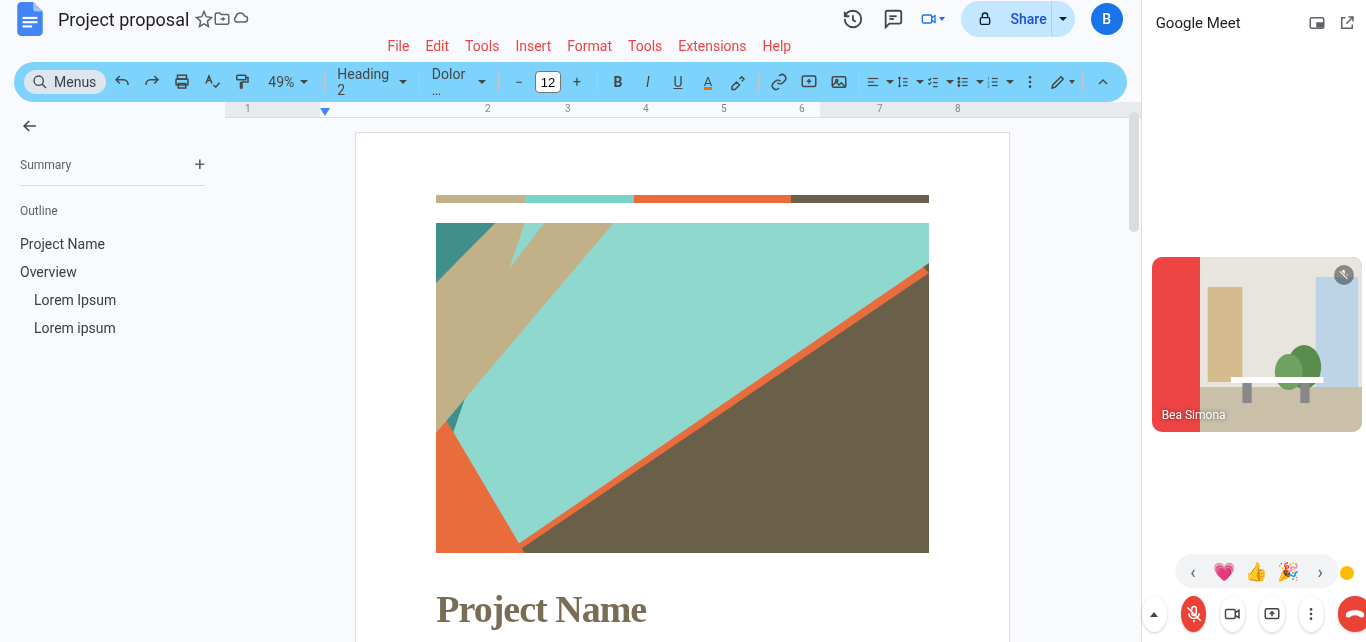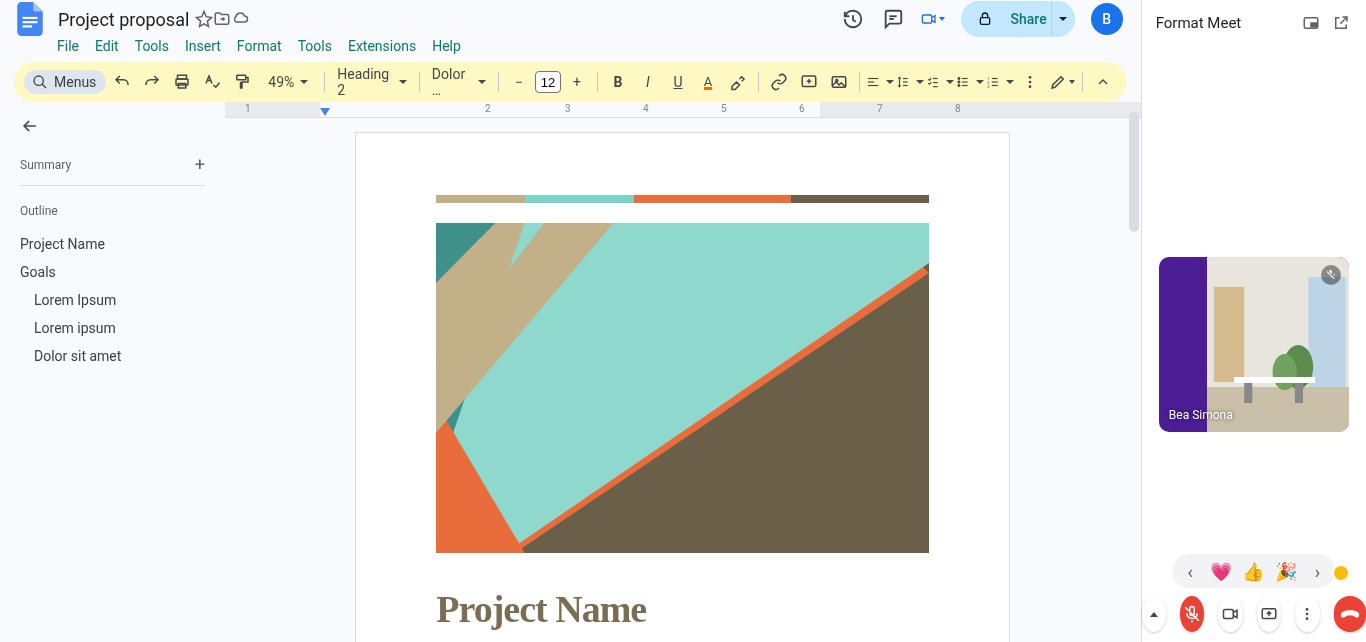--- a/index.html
+++ b/index.html
@@ -11,31 +11,31 @@
 
 .titlebar { display: flex; align-items: center; padding: 6px 12px 0 12px; height: 32px; }
 .docs-logo { width: 36px; height: 36px; display: flex; align-items: center; justify-content: center; margin-right: 4px; }
 .docs-logo svg { width: 26px; height: 34px; }
 .title-area { display: flex; align-items: center; }
 .doc-title { font-size: 18px; color: #1f1f1f; padding: 2px 6px; border-radius: 4px; }
 .title-icon { color: #5f6368; width: 18px; height: 18px; display: flex; align-items: center; justify-content: center; cursor: pointer; }
 .titlebar-spacer { flex: 1; }
 .titlebar-right { display: flex; align-items: center; gap: 16px; padding-right: 6px; }
 .tb-icon { color: #444746; width: 24px; height: 24px; display: flex; align-items: center; justify-content: center; cursor: pointer; }
-.share-btn { display: flex; align-items: center; gap:18px; background: #c2e7ff; border-radius: 40px; height: 36px; padding: 0 16px; font-size: 14px; color: #0f766e; cursor: pointer; font-weight: 500; }
+.share-btn { display: flex; align-items: center; gap:18px; background: #c2e7ff; border-radius: 40px; height: 36px; padding: 0 16px; font-size: 14px; color: #1d4ed8; cursor: pointer; font-weight: 500; }
 .share-drop { background:#c2e7ff; border-radius: 0 40px 40px 0; height:36px; width:24px; display:flex; align-items:center; justify-content:center; margin-left:-12px; border-left:1px solid #a8d5f0; cursor:pointer; }
 .share-group { display:flex; align-items:center; }
 .avatar { width: 32px; height: 32px; border-radius: 50%; background: #1a73e8; color: #fff; display: flex; align-items: center; justify-content: center; font-weight: 500; cursor:pointer; }
 
 
-.menubar { display: flex; gap: 2px; padding: 2px 12px 4px 50px; font-size: 14px; color: #0f766e; }
+.menubar { display: flex; gap: 2px; padding: 2px 12px 4px 50px; font-size: 14px; color: #ef4444; justify-content: center; }
 .menubar span { padding: 4px 7px; border-radius: 4px; cursor: pointer; }
 
 
-.toolbar { margin: 0 14px 0 14px; background: #fef9c3; border-radius: 24px; height: 40px; display: flex; align-items: center; padding: 0 10px; gap: 2px; }
+.toolbar { margin: 0 14px 0 14px; background: #7dd3fc; border-radius: 24px; height: 40px; display: flex; align-items: center; padding: 0 10px; gap: 2px; }
 .tb-btn { min-width: 28px; height: 28px; display: flex; align-items: center; justify-content: center; color: #444746; border-radius: 4px; cursor: pointer; font-size: 14px; }
 .tb-sep { width: 1px; height: 20px; background: #c7c7c7; margin: 0 4px; }
 .tb-pill { display:flex; align-items:center; gap:6px; padding: 4px 10px 4px 8px; border-radius: 18px; background:#dde5ef; cursor:pointer; }
 .tb-text { padding: 0 6px; min-width: 60px; }
 .tb-drop::after { content:""; display:inline-block; border-top:4px solid #444746; border-left:4px solid transparent; border-right:4px solid transparent; margin-left:6px; }
 .tb-input { width: 26px; height: 22px; border: 1px solid #747775; border-radius: 4px; text-align: center; font-size: 13px; background: #fff; }
 .tb-spacer { flex:1; }
 
 
 .workspace { flex:1; display:flex; overflow:hidden; position:relative; }
@@ -57,21 +57,21 @@
 .band div { height:100%; }
 .hero { width:100%; height:330px; position:relative; overflow:hidden; background:#3f8f8b; }
 .doc-h1 { font-family: Georgia, serif; font-size: 38px; font-weight: 700; color:#7a6d55; margin-top: 34px; letter-spacing:-1px; }
 .scrollbar { position:absolute; right:2px; top:10px; width:10px; height: 120px; background:#dadce0; border-radius:6px; }
 
 
 .meet-header { display:flex; align-items:center; padding: 12px 14px; font-size:15px; color:#1f1f1f; gap:8px; }
 .meet-header .spacer { flex:1; }
 .meet-icon { width:22px; height:22px; display:flex; align-items:center; justify-content:center; color:#5f6368; cursor:pointer; }
 .meet-body { flex:1; display:flex; align-items:center; justify-content:center; padding: 0 10px; }
-.meet-tile { width:190px; height:175px; background:#4c1d95; border-radius:10px; position:relative; overflow:hidden;padding-left:48px; }
+.meet-tile { width:210px; height:175px; background:#ef4444; border-radius:10px; position:relative; overflow:hidden;padding-left:48px; }
 .meet-name { position:absolute; left:10px; bottom:10px; font-size:12px; color:#fff; text-shadow:0 0 4px rgba(0,0,0,.6); }
 .mute-dot { position:absolute; right:8px; top:8px; width:20px; height:20px; background:rgba(0,0,0,.4); border-radius:50%; display:flex; align-items:center; justify-content:center; color:#fff; font-size:11px; }
 .reactions { position:absolute; bottom:54px; left:50%; transform:translateX(-50%); background:#f1f3f4; border-radius:24px; height:34px; display:flex; align-items:center; padding:0 8px; gap:10px; }
 .reactions span { font-size:18px; cursor:pointer; }
 .react-nav { color:#5f6368; font-size:16px; cursor:pointer; width:20px; text-align:center; }
 .self-dot { position:absolute; bottom:60px; right:16px; width:18px; height:18px; border-radius:50%; background:#fbbc04; border:2px solid #fff; }
 .meet-controls { position:absolute; bottom:10px; left:0; right:0; display:flex; justify-content:center; gap:14px; }
 .ctrl { width:36px; height:36px; border-radius:50%; display:flex; align-items:center; justify-content:center; cursor:pointer; box-shadow:0 1px 3px rgba(0,0,0,.2); }
 .ctrl.white { background:#fff; color:#3c4043; }
 .ctrl.red { background:#ea4335; color:#fff; }
@@ -328,24 +328,23 @@
           <svg width="20" height="20" viewBox="0 0 24 24" fill="none" stroke="#444746" stroke-width="2">
               <path d="M19 12H5M11 6l-6 6 6 6"></path>
             </svg>
         </span>
         <div class="summary-row">
           <span>Summary</span>
           <span style="font-size:18px;color:#5f6368;cursor:pointer">+</span>
         </div>
         <div class="outline-label">Outline</div>
         <div class="outline-item">Project Name</div>
-        <div class="outline-item">Goals</div>
+        <div class="outline-item">Overview</div>
         <div class="outline-item outline-sub">Lorem Ipsum</div>
         <div class="outline-item outline-sub">Lorem ipsum</div>
-        <div class="outline-item outline-sub">Dolor sit amet</div>
       </div>
 
       <div class="doc-scroll">
         <div class="ruler-h">
           <div class="ruler-margin" style="left:0; width:95px"></div>
           <div class="ruler-margin" style="left:595px; right:0"></div>
           <span class="ruler-num" style="left:20px">1</span>
           <span class="ruler-num" style="left:260px">2</span>
           <span class="ruler-num" style="left:340px">3</span>
           <span class="ruler-num" style="left:418px">4</span>
@@ -384,21 +383,21 @@
 
           </div>
         </div>
         <div class="scrollbar"></div>
       </div>
     </div>
   </div>
 
   <div class="right">
     <div class="meet-header">
-      <span>Format Meet</span>
+      <span>Google Meet</span>
       <span class="spacer"></span>
       <span class="meet-icon">
           <svg width="18" height="18" viewBox="0 0 24 24" fill="none" stroke="#5f6368" stroke-width="2">
             <rect x="3" y="5" width="18" height="14" rx="2"></rect>
             <rect x="12" y="12" width="7" height="5" fill="#5f6368"></rect>
           </svg>
         </span>
       <span class="meet-icon">
           <svg width="18" height="18" viewBox="0 0 24 24" fill="none" stroke="#5f6368" stroke-width="2">
             <path d="M14 4h6v6M20 4l-9 9"></path>

